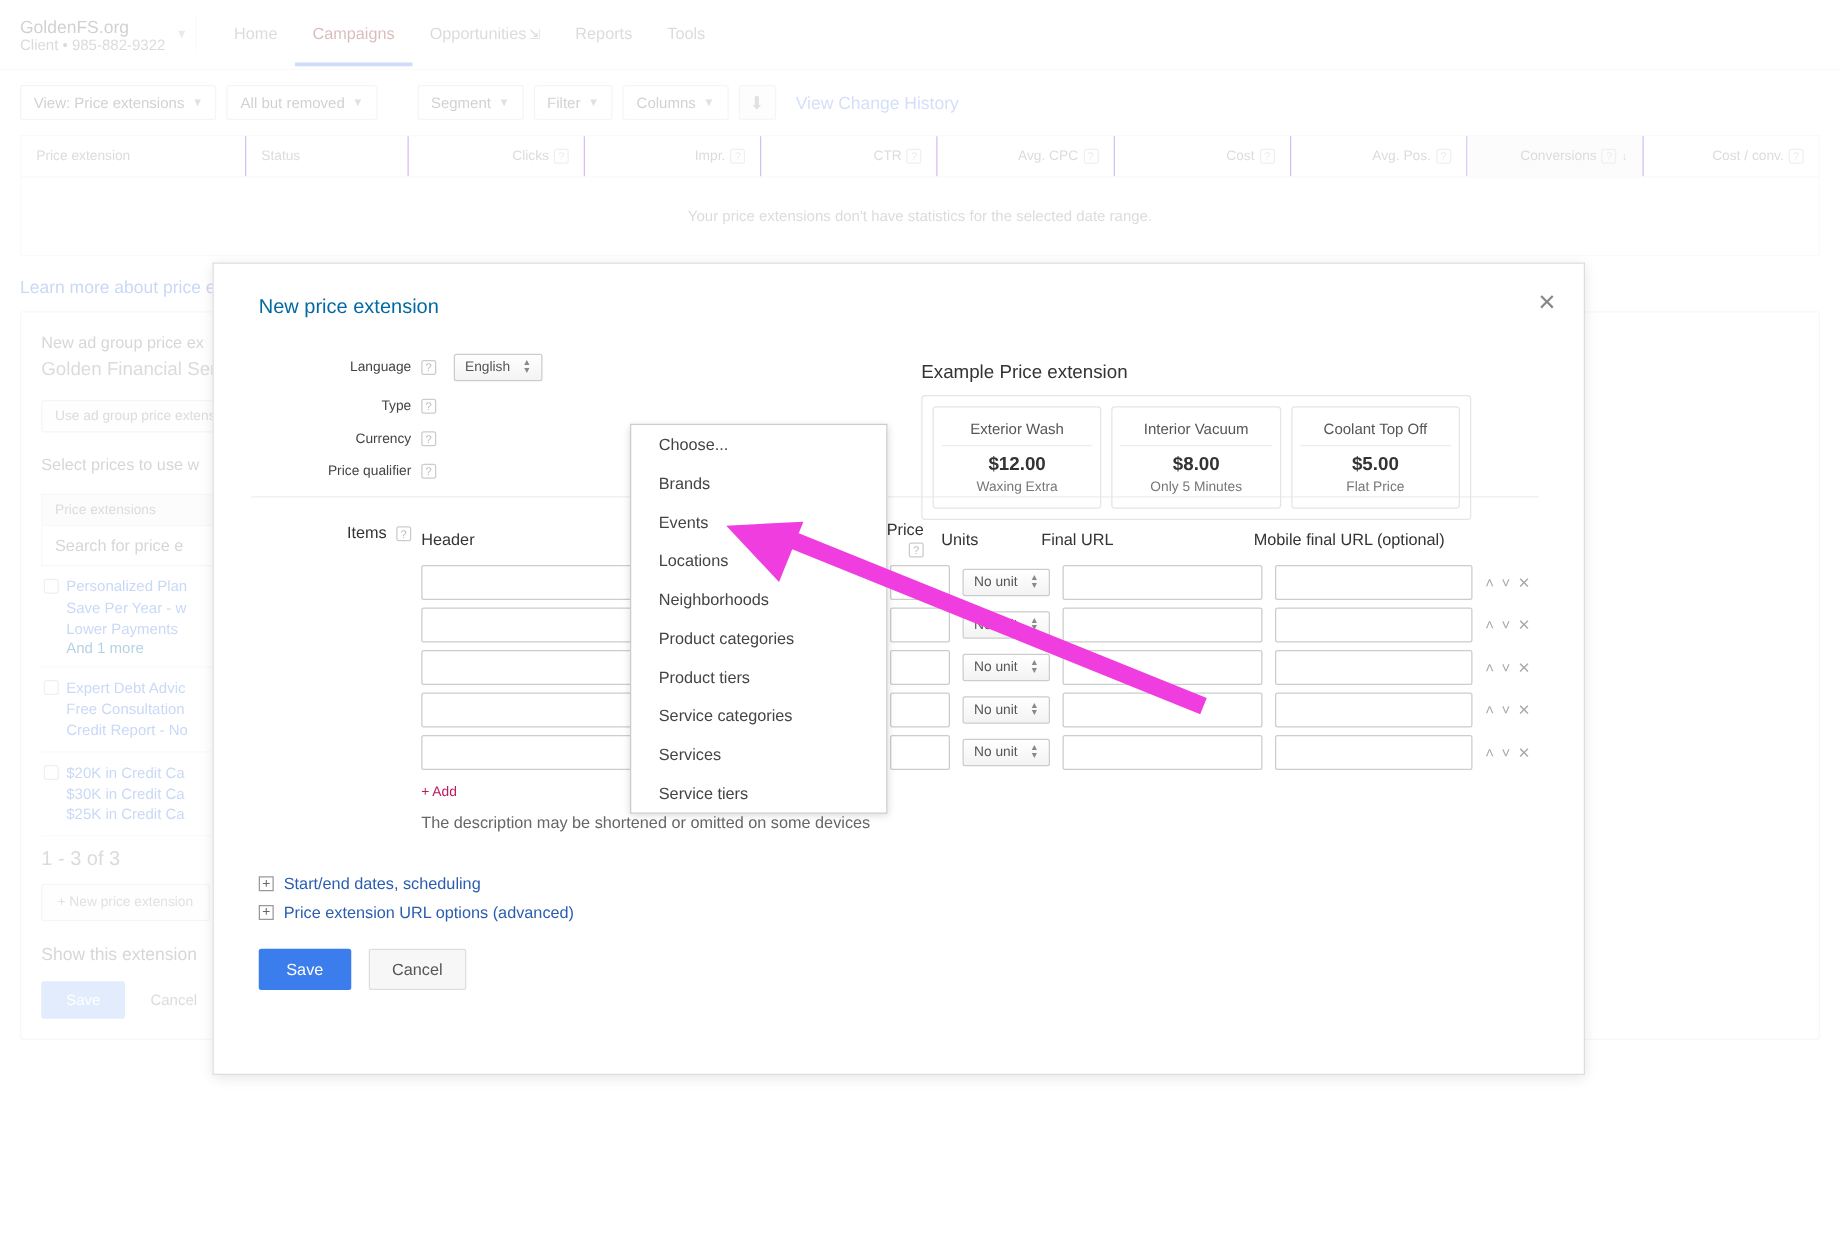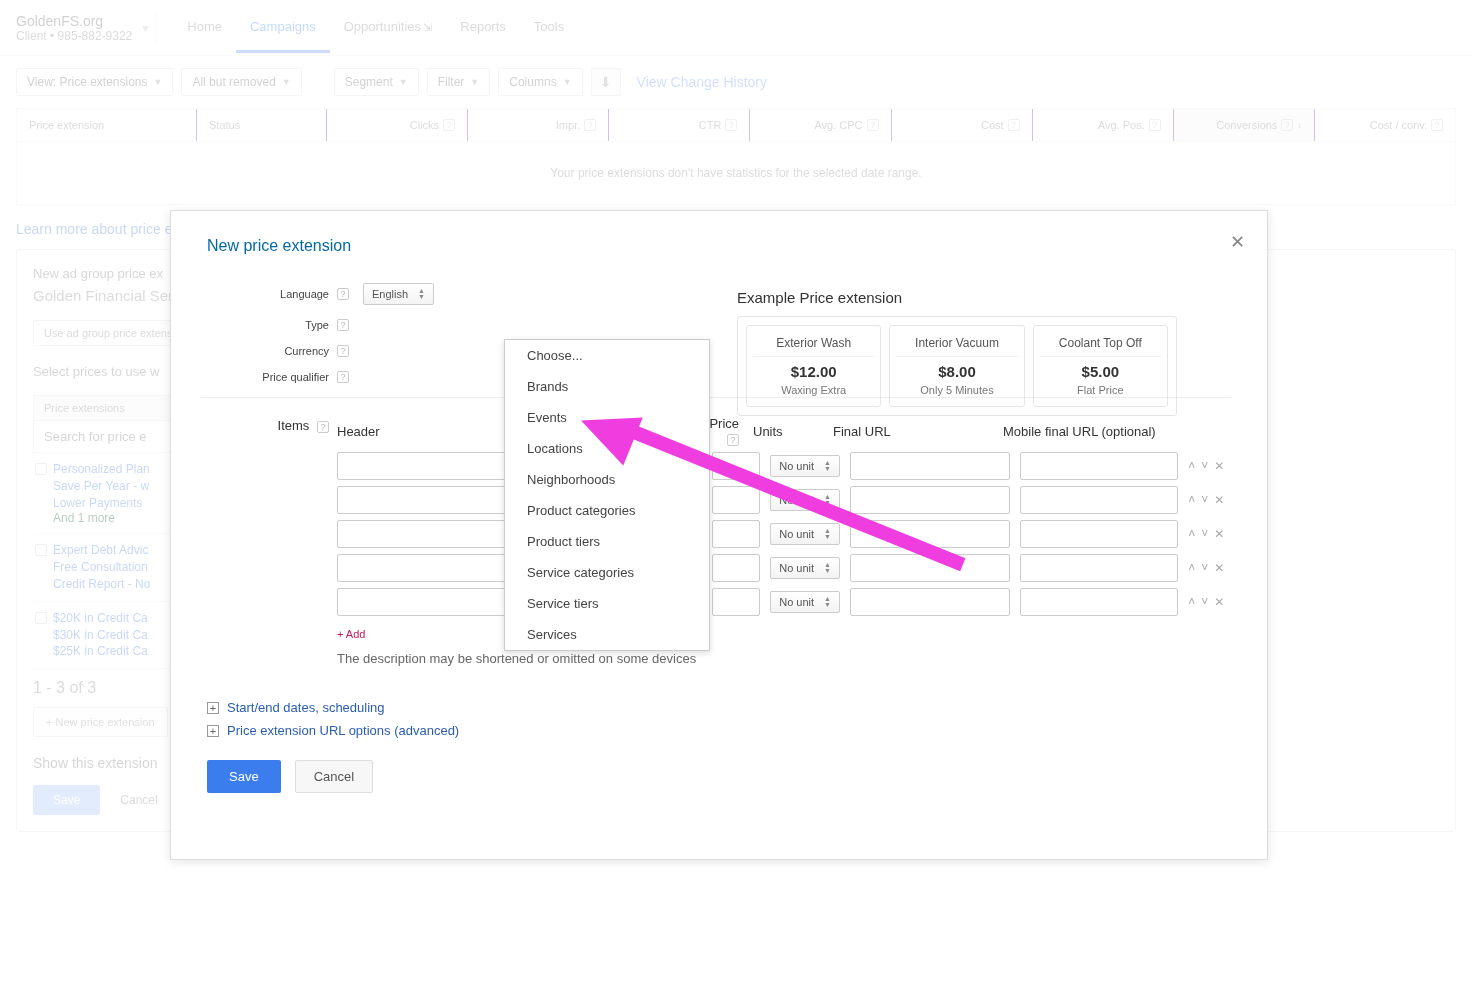--- a/index.html
+++ b/index.html
@@ -5,21 +5,21 @@
 * { box-sizing: border-box; margin: 0; padding: 0; }
 body { font-family: Arial, "Helvetica Neue", sans-serif; font-size: 13px; color: #333; background: #fff; width: 1472px; height: 1004px; position: relative; overflow: hidden; }
 .overlay-dim { position: absolute; inset: 0; background: rgba(255,255,255,0.7); z-index: 5; }
 
 .bg-header { display: flex; align-items: center; border-bottom: 1px solid #eee; height: 56px; padding: 0 16px; }
 .account-box { display: flex; flex-direction: column; color: #888; font-size: 12px; padding-right: 24px; border-right: 1px solid #eee; position: relative; }
 .account-box .name { font-size: 14px; color: #666; }
 .account-caret { position: absolute; right: 6px; top: 50%; transform: translateY(-50%); color: #bbb; font-size: 10px; }
 .tabs { display: flex; margin-left: 16px; }
 .tab { padding: 16px 14px; color: #888; font-size: 13px; border-bottom: 3px solid transparent; }
-.tab.active { color: #3b82f6; border-bottom-color: #5b8bef; }
+.tab.active { color: #7f1d1d; border-bottom-color: #5b8bef; }
 .tab .ext-icon { font-size: 11px; margin-left: 2px; }
 
 .toolbar { display: flex; gap: 8px; padding: 12px 16px; align-items: center; }
 .pill-btn { border: 1px solid #ddd; background: #fff; padding: 6px 10px; font-size: 12px; color: #666; border-radius: 2px; display: inline-flex; align-items: center; gap: 6px; }
 .pill-btn .caret { font-size: 9px; color: #999; }
 .link-text { color: #6b94ef; font-size: 14px; margin-left: 8px; }
 .dl-btn { border: 1px solid #ddd; background: #f7f7f7; width: 30px; height: 28px; display: flex; align-items: center; justify-content: center; color: #999; font-size: 14px; border-radius: 2px; }
 
 .tbl-row { display: flex; border: 1px solid #eee; font-size: 11px; color: #888; }
 .tbl-row > div { padding: 10px 12px; border-right: 1px solid #6d28d9; display: flex; align-items: center; gap: 4px; }
@@ -36,21 +36,21 @@
 .panel-sub { color: #888; font-size: 15px; margin-bottom: 16px; }
 .panel .small-btn { font-size: 11px; color: #888; border: 1px solid #ddd; padding: 6px 10px; border-radius: 2px; background: #fafafa; }
 .side-split { display: flex; gap: 16px; margin-top: 16px; }
 .side-left { width: 200px; }
 .side-left .hdr { background: #f5f5f5; padding: 6px 10px; font-size: 11px; color: #888; border: 1px solid #e5e5e5; }
 .side-left .srch { border: 1px solid #e5e5e5; border-top: none; }
 .side-left .srch input { border: none; padding: 8px 10px; width: 100%; font-size: 13px; }
 .ext-item { padding: 8px 0 8px 20px; border-bottom: 1px solid #eee; font-size: 12px; position: relative; }
 .ext-item::before { content: ""; position: absolute; left: 2px; top: 10px; width: 10px; height: 10px; border: 1px solid #ccc; border-radius: 2px; }
 .ext-item .l { color: #4a7de0; display: block; line-height: 1.4; }
-.ext-item .more { color: #14532d; text-align: center; }
+.ext-item .more { color: #0369a1; text-align: center; }
 .pager { font-size: 16px; color: #888; padding: 10px 0; }
 .new-btn { font-size: 11px; color: #999; border: 1px solid #ddd; padding: 8px 12px; border-radius: 2px; background: #fafafa; }
 .show-ext { color: #777; font-size: 14px; margin-top: 18px; }
 .footer-btns { display: flex; gap: 10px; margin-top: 14px; }
 .btn-save { background: #9fc0f7; color: #fff; border: none; padding: 8px 20px; border-radius: 2px; font-size: 12px; }
 .btn-cancel { background: none; border: none; color: #888; font-size: 12px; padding: 8px 10px; }
 
 .modal { position: absolute; left: 170px; top: 210px; width: 1098px; height: 650px; background: #fff; border: 1px solid #ddd; box-shadow: 0 2px 10px rgba(0,0,0,0.1); z-index: 10; padding: 26px 36px; }
 .modal-title { font-size: 16px; color: #0369a1; margin-bottom: 28px; }
 .modal-close { position: absolute; right: 22px; top: 20px; color: #888; font-size: 18px; cursor: pointer; }
@@ -419,21 +419,21 @@
 
   <div class="dropdown">
     <div class="opt">Choose...</div>
     <div class="opt">Brands</div>
     <div class="opt">Events</div>
     <div class="opt">Locations</div>
     <div class="opt">Neighborhoods</div>
     <div class="opt">Product categories</div>
     <div class="opt">Product tiers</div>
     <div class="opt">Service categories</div>
+    <div class="opt">Services</div>
     <div class="opt">Service tiers</div>
-    <div class="opt">Services</div>
   </div>
 
   <div class="arrow-wrap">
     <div class="arrow-head"></div>
     <div class="arrow-line"></div>
   </div>
 </div>
 
 </body></html>

